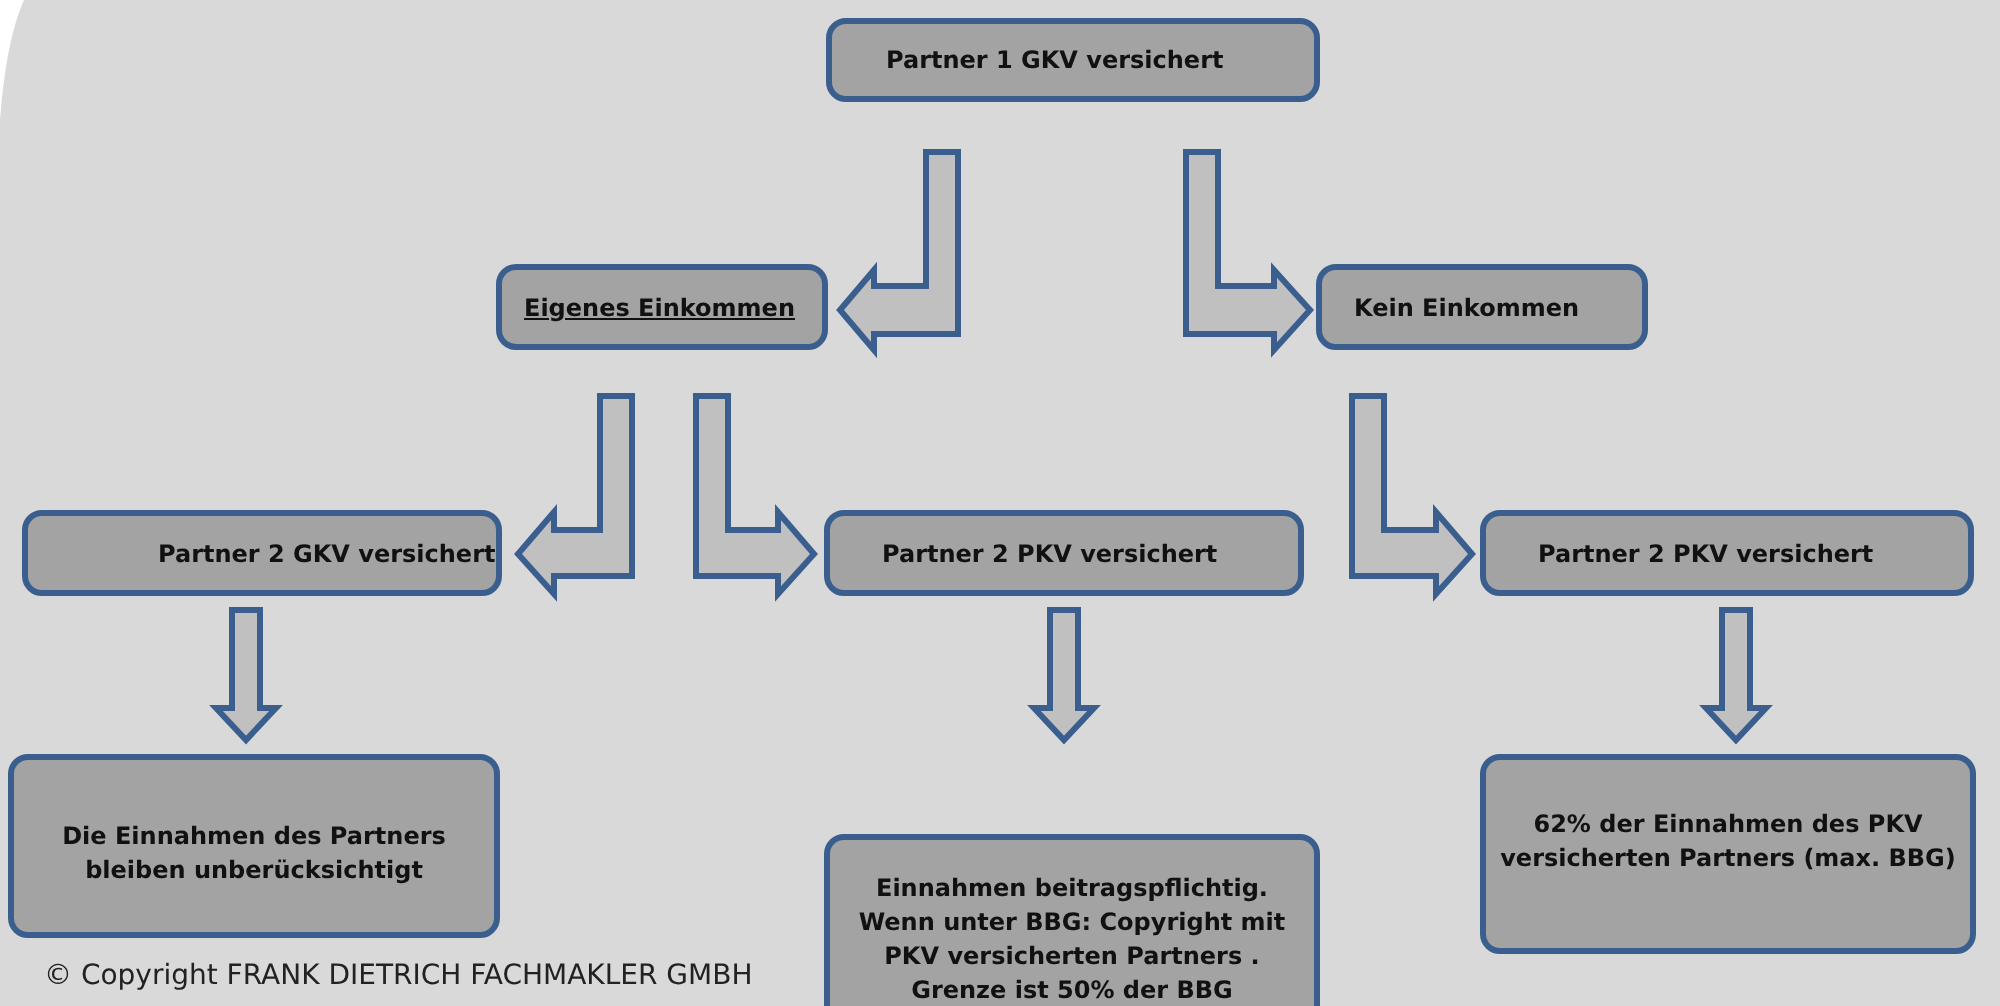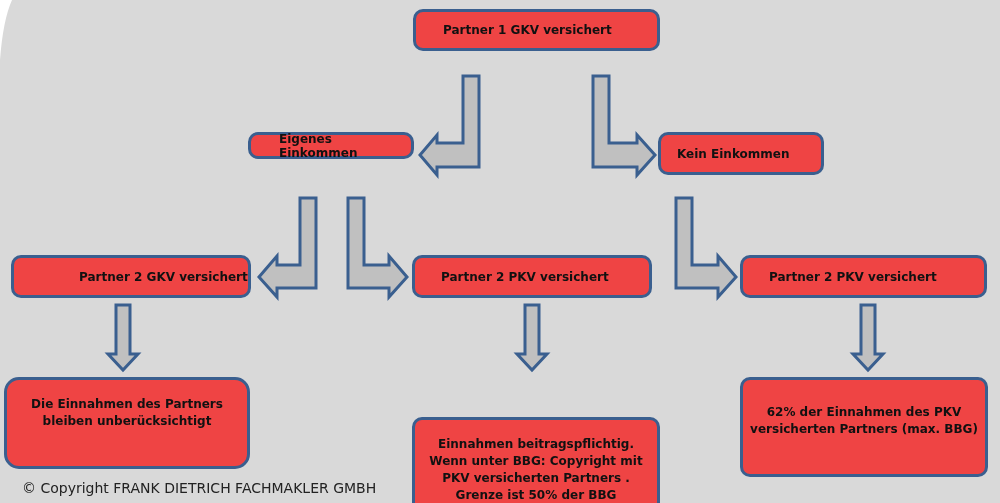--- a/index.html
+++ b/index.html
@@ -6,21 +6,21 @@
   body {
     width: 1000px; height: 503px; position: relative; overflow: hidden;
     background: #d9d9d9;
     font-family: "DejaVu Sans", "Liberation Sans", sans-serif;
   }
   .bg-curve {
     position: absolute; left: 0; top: 0; width: 1000px; height: 503px;
   }
   .box {
     position: absolute; box-sizing: border-box;
-    background: #ef4444; border: 3px solid #3a5f8f; border-radius: 10px;
+    background: #a3a3a3; border: 3px solid #3a5f8f; border-radius: 10px;
     color: #111; font-weight: bold; font-size: 12px;
     display: flex; align-items: center;
   }
   .box span { display: block; }
   .box.multi { align-items: flex-start; justify-content: center; text-align: center; line-height: 17px; }
   .arrows { position: absolute; left: 0; top: 0; width: 1000px; height: 503px; }
   .arrow { fill: #c0c0c0; stroke: #3a5f8f; stroke-width: 3; stroke-linejoin: miter; }
   .copyright {
     position: absolute; left: 22px; top: 480px; font-size: 14px; color: #222;
     font-family: "DejaVu Sans", sans-serif;
@@ -47,41 +47,41 @@
 
   <path class="arrow" d="M116,305 L130,305 L130,354 L138,354 L123,370 L108,354 L116,354 Z"></path>
   <path class="arrow" d="M525,305 L539,305 L539,354 L547,354 L532,370 L517,354 L525,354 Z"></path>
   <path class="arrow" d="M861,305 L875,305 L875,354 L883,354 L868,370 L853,354 L861,354 Z"></path>
 </svg>
 
 <div class="box" style="left:413px; top:9px; width:247px; height:42px; padding-left:27px;">
   <span>Partner 1 GKV versichert</span>
 </div>
 
-<div class="box" style="left:248px; top:132px; width:166px; height:27px; padding-left:28px;">
+<div class="box" style="left:248px; top:132px; width:166px; height:43px; padding-left:11px;text-decoration:underline;">
   <span>Eigenes Einkommen</span>
 </div>
 
 <div class="box" style="left:658px; top:132px; width:166px; height:43px; padding-left:16px;">
   <span>Kein Einkommen</span>
 </div>
 
 <div class="box" style="left:11px; top:255px; width:240px; height:43px; padding-left:65px;">
   <span>Partner 2 GKV versichert</span>
 </div>
 
 <div class="box" style="left:412px; top:255px; width:240px; height:43px; padding-left:26px;">
   <span>Partner 2 PKV versichert</span>
 </div>
 
 <div class="box" style="left:740px; top:255px; width:247px; height:43px; padding-left:26px;">
   <span>Partner 2 PKV versichert</span>
 </div>
 
-<div class="box multi" style="left:4px; top:377px; width:246px; height:92px; padding-top:16px;border-radius:15px;">
+<div class="box multi" style="left:4px; top:377px; width:246px; height:92px; padding-top:30px;">
   <div>
     <span>Die Einnahmen des Partners</span>
     <span>bleiben unberücksichtigt</span>
   </div>
 </div>
 
 <div class="box multi" style="left:412px; top:377px; width:248px; height:100px; padding-top:16px;margin-top:40px;">
   <div>
     <span>Einnahmen beitragspflichtig.</span>
     <span>Wenn unter BBG: Copyright mit</span>

